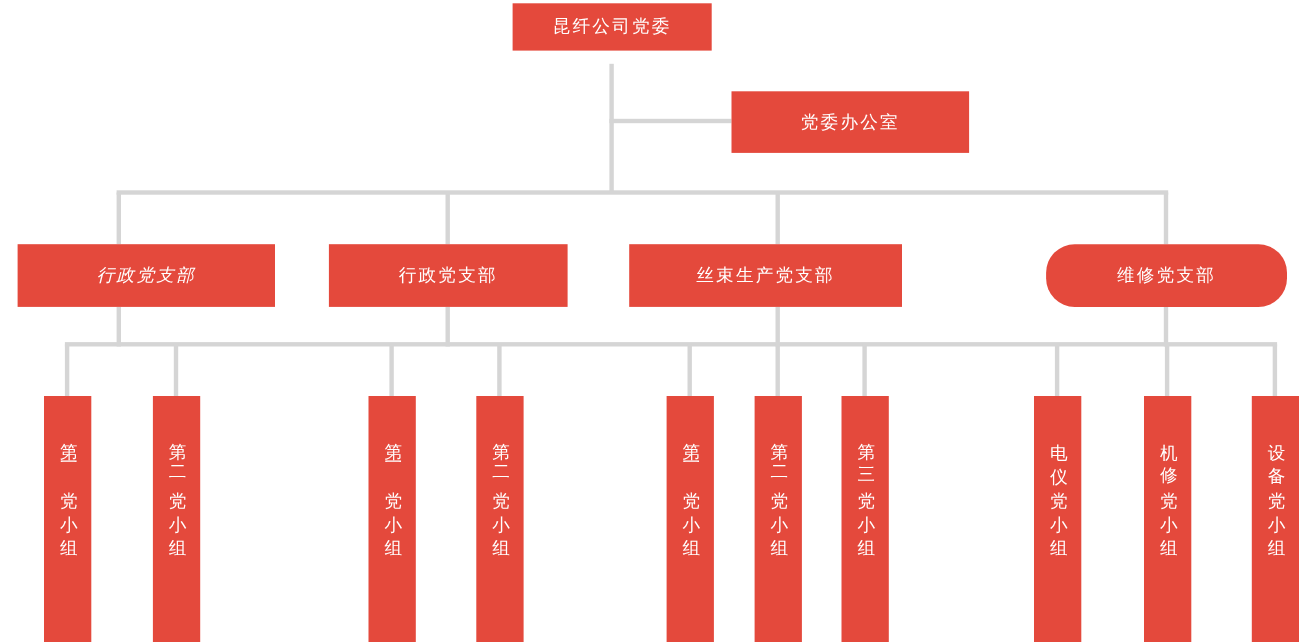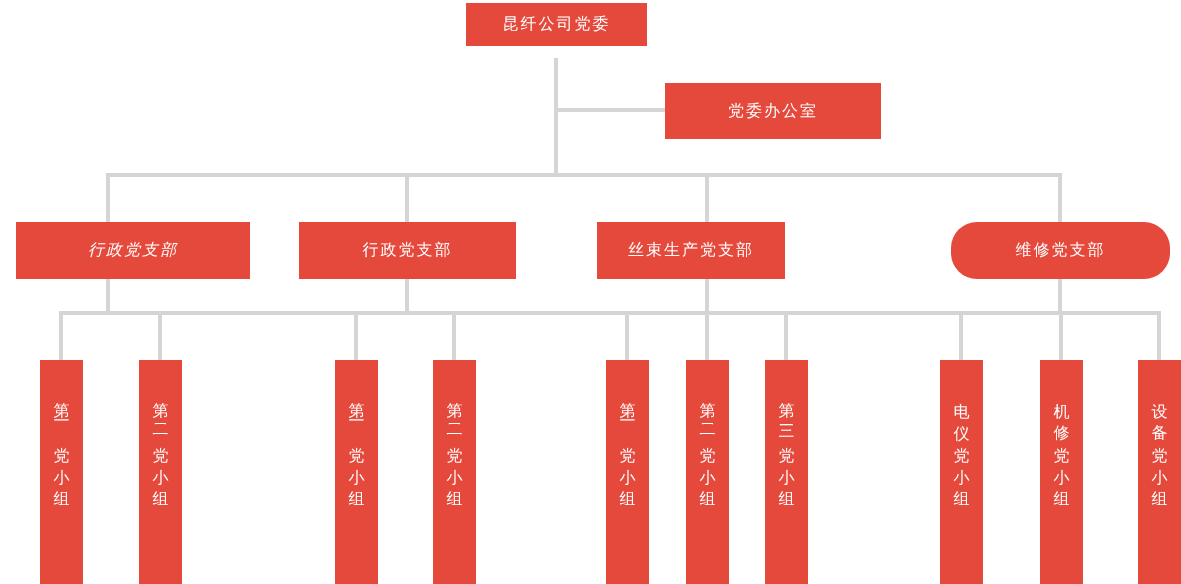--- a/index.html
+++ b/index.html
@@ -81,21 +81,21 @@
   <div class="node" style="left:665px; top:83px; width:216px; height:56px;">
     <span>党委办公室</span>
   </div>
 
   <div class="node" style="left:16px;   top:222px; width:234px; height:57px;font-style:italic;">
     <span>行政党支部</span>
   </div>
   <div class="node" style="left:299px; top:222px; width:217px; height:57px;">
     <span>行政党支部</span>
   </div>
-  <div class="node" style="left:597px; top:222px; width:188px; height:57px;align-items:center;">
+  <div class="node" style="left:572px; top:222px; width:248px; height:57px;align-items:center;">
     <span>丝束生产党支部</span>
   </div>
   <div class="node" style="left:951px; top:222px; width:219px; height:57px;border-radius:26px;">
     <span>维修党支部</span>
   </div>
 
   <div class="node vert" style="left:40px;   top:360px; width:43px; height:224px;">
     <span class="vlabel">第一党小组</span>
   </div>
   <div class="node vert" style="left:139px;  top:360px; width:43px; height:224px;">

